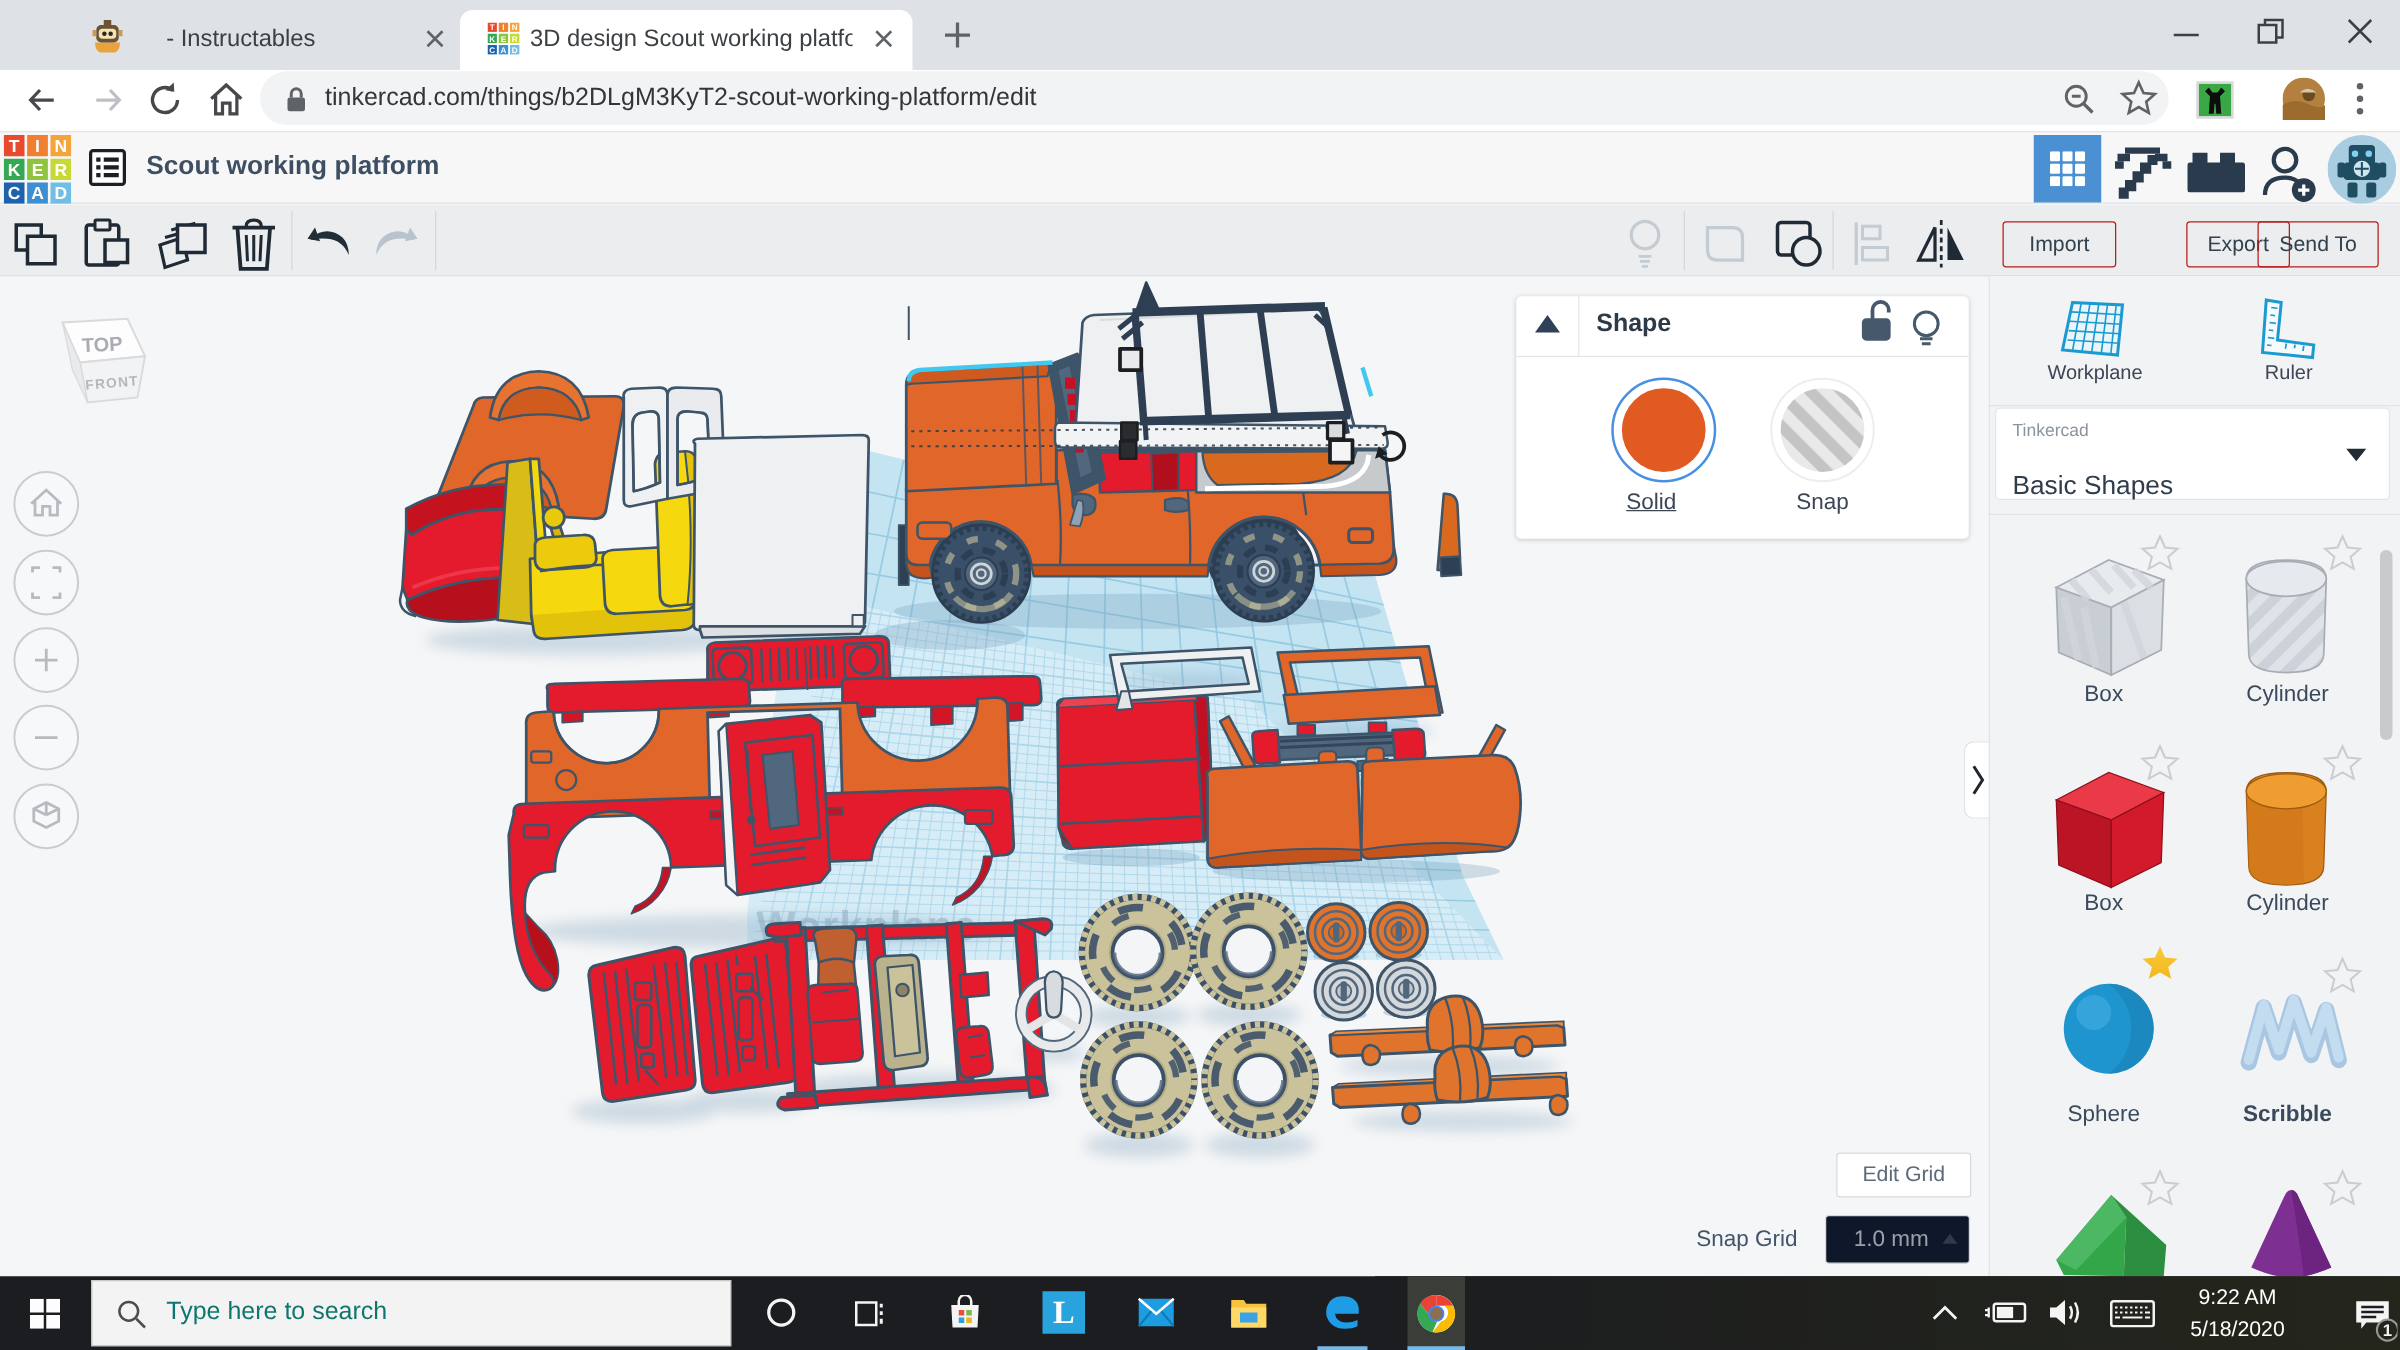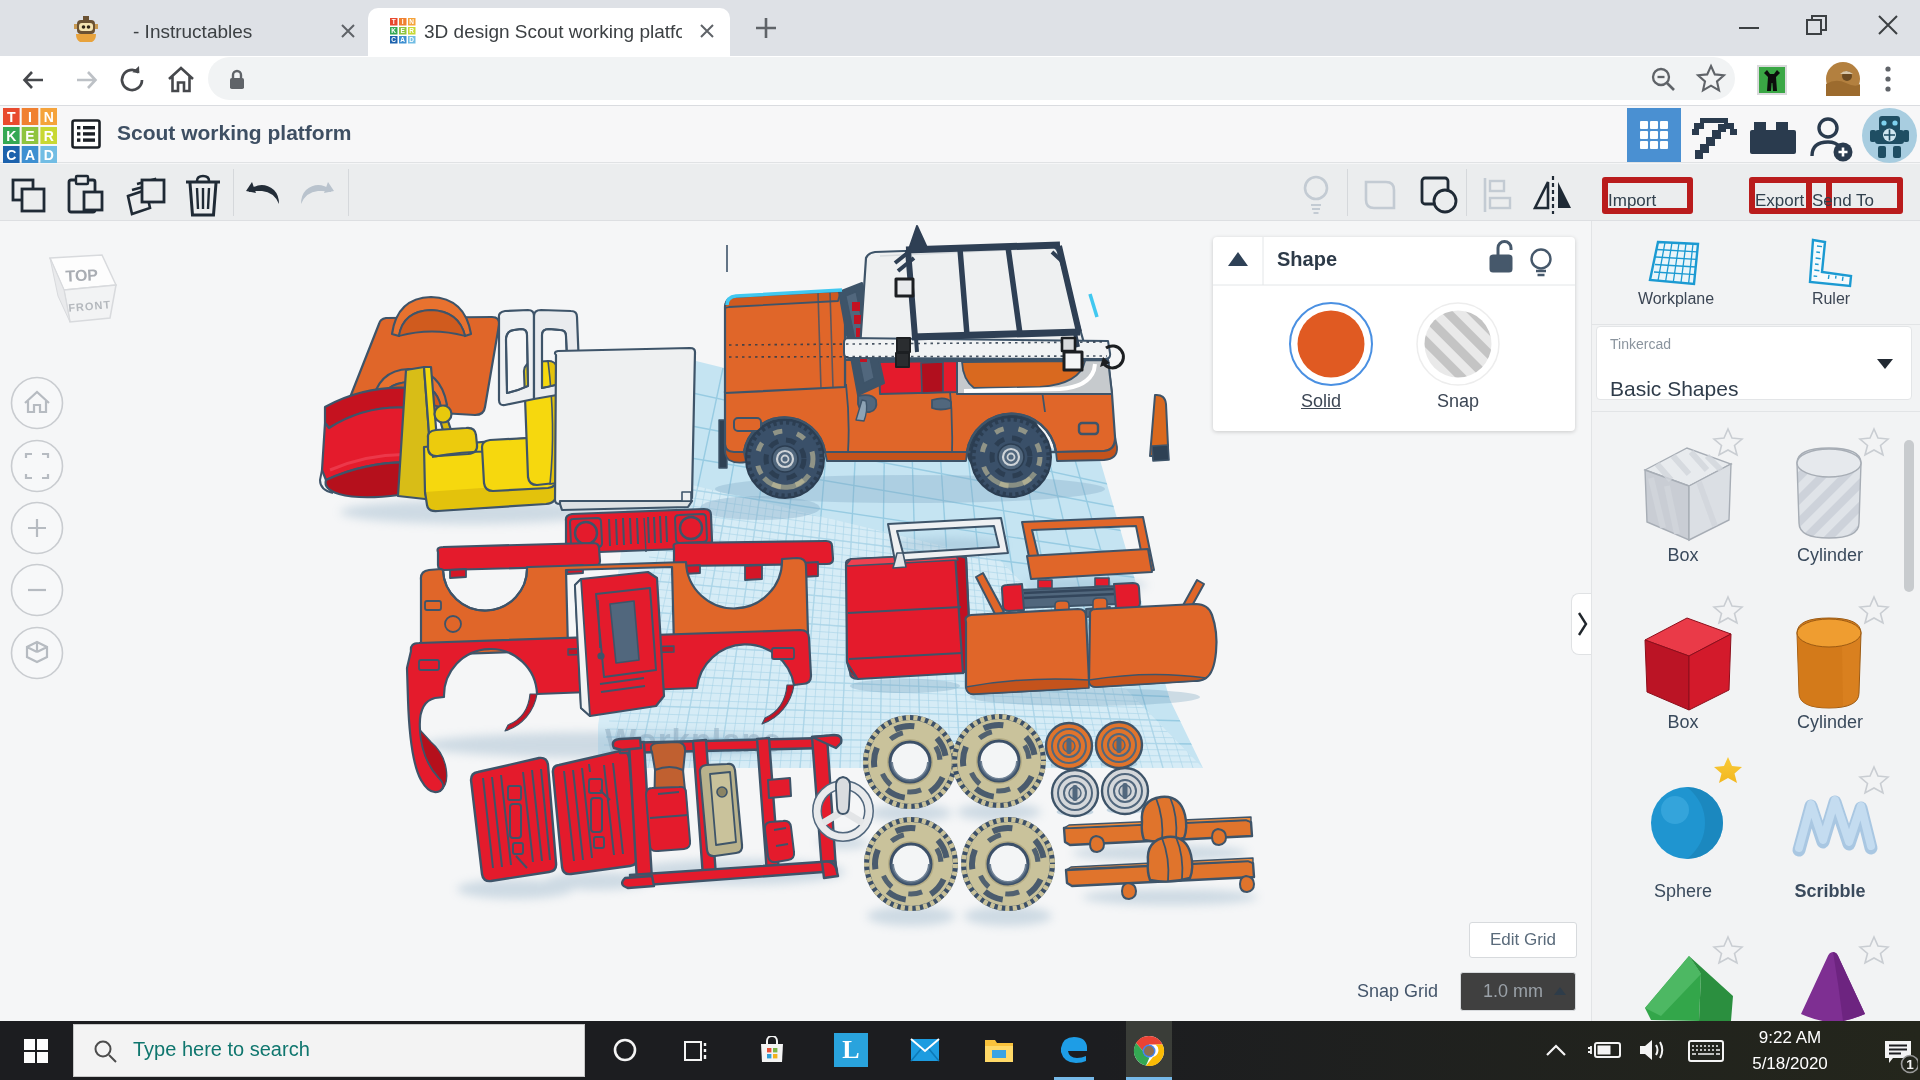--- a/index.html
+++ b/index.html
@@ -10,21 +10,21 @@
   #tabstrip { left:0; top:0; width:1920px; height:56px; background:#dee1e6; }
   #activetab { left:368px; top:8px; width:362px; height:48px; background:#ffffff; border-radius:10px 10px 0 0; }
   .tabtitle { font-size:19px; color:#3c4043; white-space:nowrap; }
   #navbar { left:0; top:56px; width:1920px; height:50px; background:#ffffff; }
   #omnibox { left:208px; top:57px; width:1527px; height:43px; background:#f1f3f4; border-radius:22px; }
   #navborder { left:0; top:105px; width:1920px; height:1px; background:#dadce0; }
   
   #tkheader { left:0; top:106px; width:1920px; height:57px; background:#f7f7f8; border-bottom:1px solid #e0e2e4; }
   #tktoolbar { left:0; top:164px; width:1920px; height:57px; background:#ebedee; border-bottom:1px solid #dddfe2; }
   .tbsep { position:absolute; top:5px; width:1px; height:47px; background:#d5d8db; }
-  .tbbtn { position:absolute; top:177px; height:37px; border:6px solid #b91c1c; border-radius:3px; color:#32414e; font-size:17px; line-height:35px; text-align:left; }
+  .tbbtn { position:absolute; top:177px; height:37px; border:1px solid #b91c1c; border-radius:3px; color:#32414e; font-size:17px; line-height:35px; text-align:center; }
   
   #sidebar { left:1591px; top:221px; width:329px; height:800px; background:#f2f3f4; border-left:1px solid #e2e4e6; }
   .sblabel { position:absolute; font-size:16px; color:#3c4654; text-align:center; width:120px; }
   .shapelabel { position:absolute; font-size:18px; color:#3a4a5c; text-align:center; width:140px; }
   
   #shapepanel { left:1213px; top:237px; width:362px; height:194px; background:#ffffff; border-radius:4px; box-shadow:0 1px 4px rgba(0,0,0,.18); }
   
   #taskbar { left:0; top:1021px; width:1920px; height:59px; background:#1c1d20; }
   #searchbox { left:73px; top:1024px; width:512px; height:53px; background:#f3f3f3; border:1px solid #c8c8c8; }
   .tray { color:#ffffff; font-size:17px; }
@@ -101,20 +101,21 @@
       <path d="M24 3 L24.4 10.3 L17.3 9.2 Z" fill="#46484c"></path>
     </svg>
   <svg class="abs" style="left:163px; top:62px;" width="36" height="36" viewBox="0 0 36 36">
       <path d="M6 17 L18 6 L30 17 M9.5 14.5 L9.5 29 L15 29 L15 20.5 L21 20.5 L21 29 L26.5 29 L26.5 14.5" fill="none" stroke="#46484c" stroke-width="2.6"></path>
     </svg>
   <div class="abs" id="omnibox"></div>
   <svg class="abs" style="left:227px; top:68px;" width="20" height="24" viewBox="0 0 20 24">
       <rect x="3" y="10" width="14" height="11" rx="1.8" fill="#5f6368"></rect>
       <path d="M6 10 V7 a4 4 0 0 1 8 0 v3" fill="none" stroke="#5f6368" stroke-width="2.4"></path>
     </svg>
+  <div class="abs" style="left:260px; top:67px; font-size:20px; color:#32363a;">tinkercad.com/things/b2DLgM3KyT2-scout-working-platform/edit</div>
   <svg class="abs" style="left:1648px; top:64px;" width="30" height="30" viewBox="0 0 30 30">
       <circle cx="13" cy="13" r="8" fill="none" stroke="#5f6368" stroke-width="2.3"></circle>
       <path d="M19 19 L26 26" stroke="#5f6368" stroke-width="2.6"></path>
       <path d="M9.5 13 L16.5 13" stroke="#5f6368" stroke-width="2.3"></path>
     </svg>
   <svg class="abs" style="left:1694px; top:62px;" width="34" height="34" viewBox="0 0 34 34">
       <path d="M17 4 L20.8 12.4 L29.9 13.3 L23 19.4 L25 28.3 L17 23.7 L9 28.3 L11 19.4 L4.1 13.3 L13.2 12.4 Z" fill="none" stroke="#5f6368" stroke-width="2.1"></path>
     </svg>
 
   <div class="abs" style="left:1757px; top:65px; width:30px; height:30px; background:#d9dadb;"></div>
@@ -1000,21 +1001,21 @@
         <circle cx="328" cy="22" r="9.5"></circle>
         <path d="M323 34 L333 34 M324.5 38 L331.5 38"></path>
       </g>
   </svg>
   <div class="abs" style="left:1277px; top:248px; font-size:20px; font-weight:bold; color:#2d3a48;">Shape</div>
   <div class="abs" style="left:1301px; top:391px; width:60px; font-size:18px; color:#3c4654;text-decoration:underline;">Solid</div>
   <div class="abs" style="left:1428px; top:391px; width:60px; text-align:center; font-size:18px; color:#3c4654;">Snap</div>
 
   <div class="abs" style="left:1469px; top:922px; width:108px; height:36px; background:#fff; border:1px solid #d7dadd; border-radius:3px; font-size:17px; color:#5a6b7b; text-align:center; line-height:34px;">Edit Grid</div>
   <div class="abs" style="left:1357px; top:981px; font-size:18px; color:#44556a;">Snap Grid</div>
-  <div class="abs" style="left:1460px; top:972px; width:116px; height:39px; background:#404040; border:1px solid #d7dadd; border-radius:3px; font-size:18px; color:#9aa1a8; line-height:37px; text-indent:22px;">1.0 mm</div>
+  <div class="abs" style="left:1460px; top:972px; width:116px; height:39px; background:#0f172a; border:1px solid #d7dadd; border-radius:3px; font-size:18px; color:#9aa1a8; line-height:37px; text-indent:22px;">1.0 mm</div>
   <svg class="abs" style="left:1552px; top:985px;" width="16" height="12" viewBox="0 0 16 12">
       <path d="M2 10 L8 2 L14 10 Z" fill="#2e3c49"></path>
     </svg>
 
   <div class="abs" id="taskbar"></div>
   <div class="abs" style="left:1100px; top:1021px; width:820px; height:59px; background:linear-gradient(90deg, #1c1d20, #24261c);"></div>
 
   <svg class="abs" style="left:24px; top:1039px;" width="24" height="24" viewBox="0 0 24 24">
       <g fill="#fdfdfd">
         <rect x="0" y="0" width="11" height="11"></rect>

